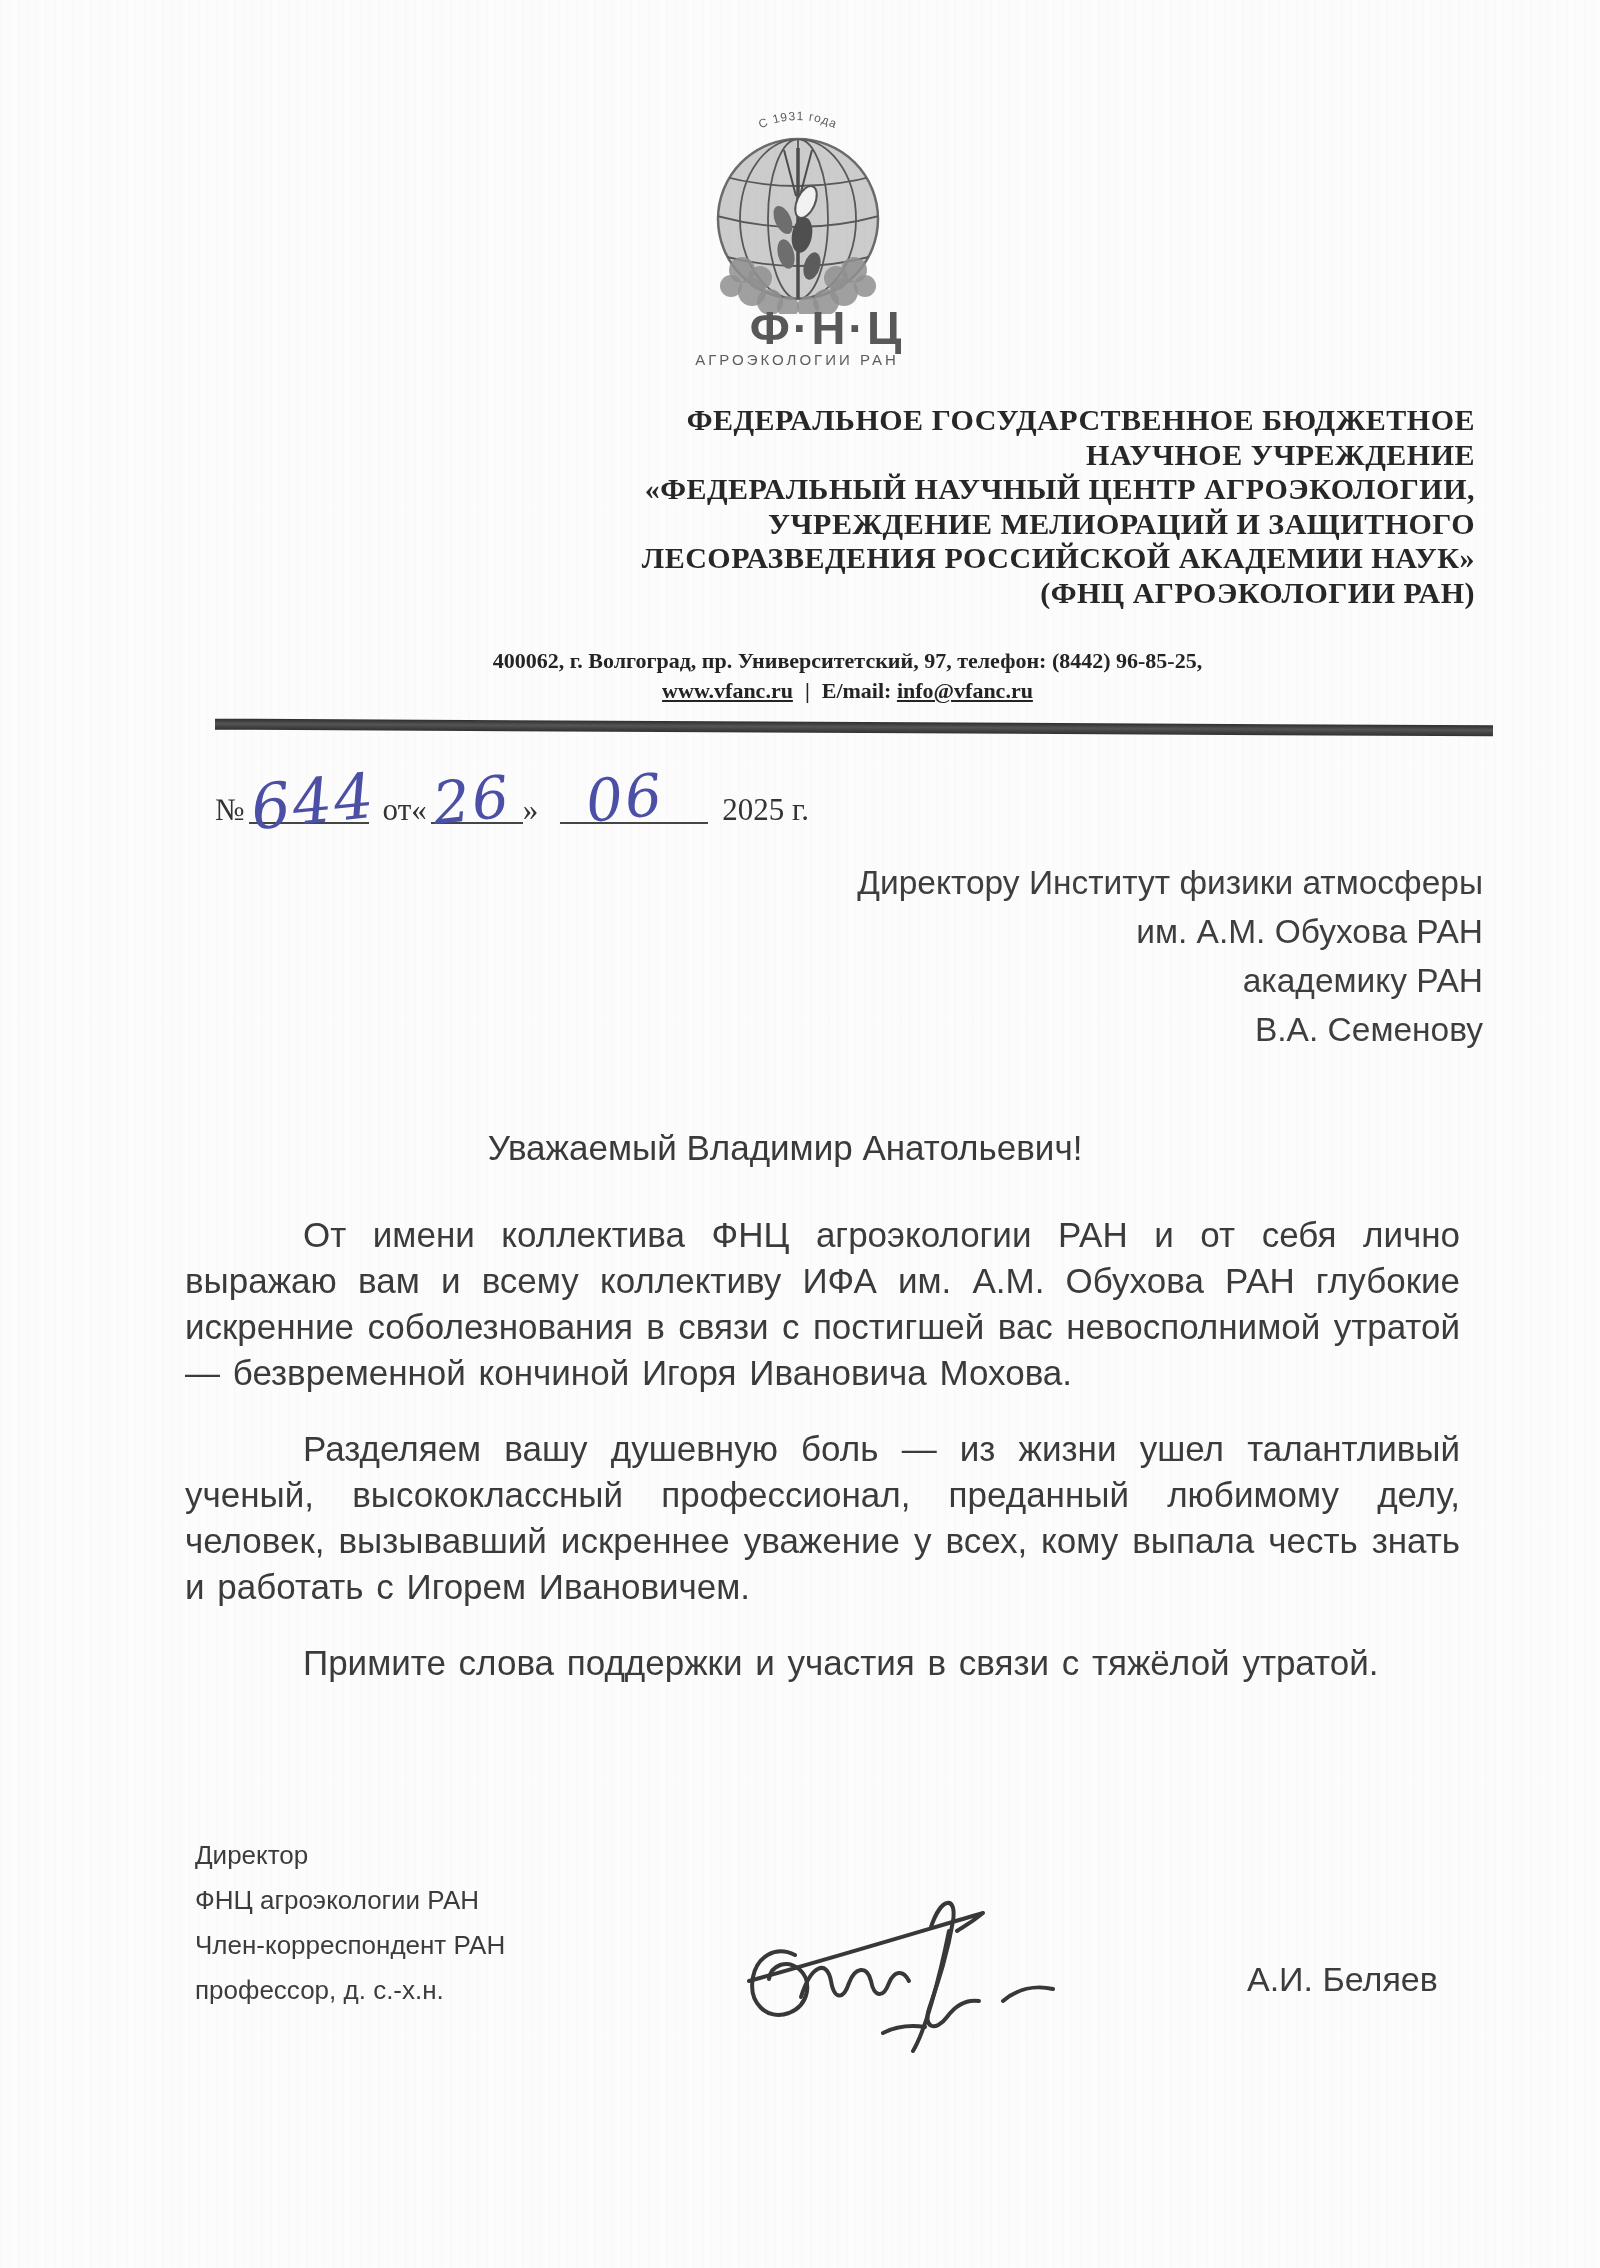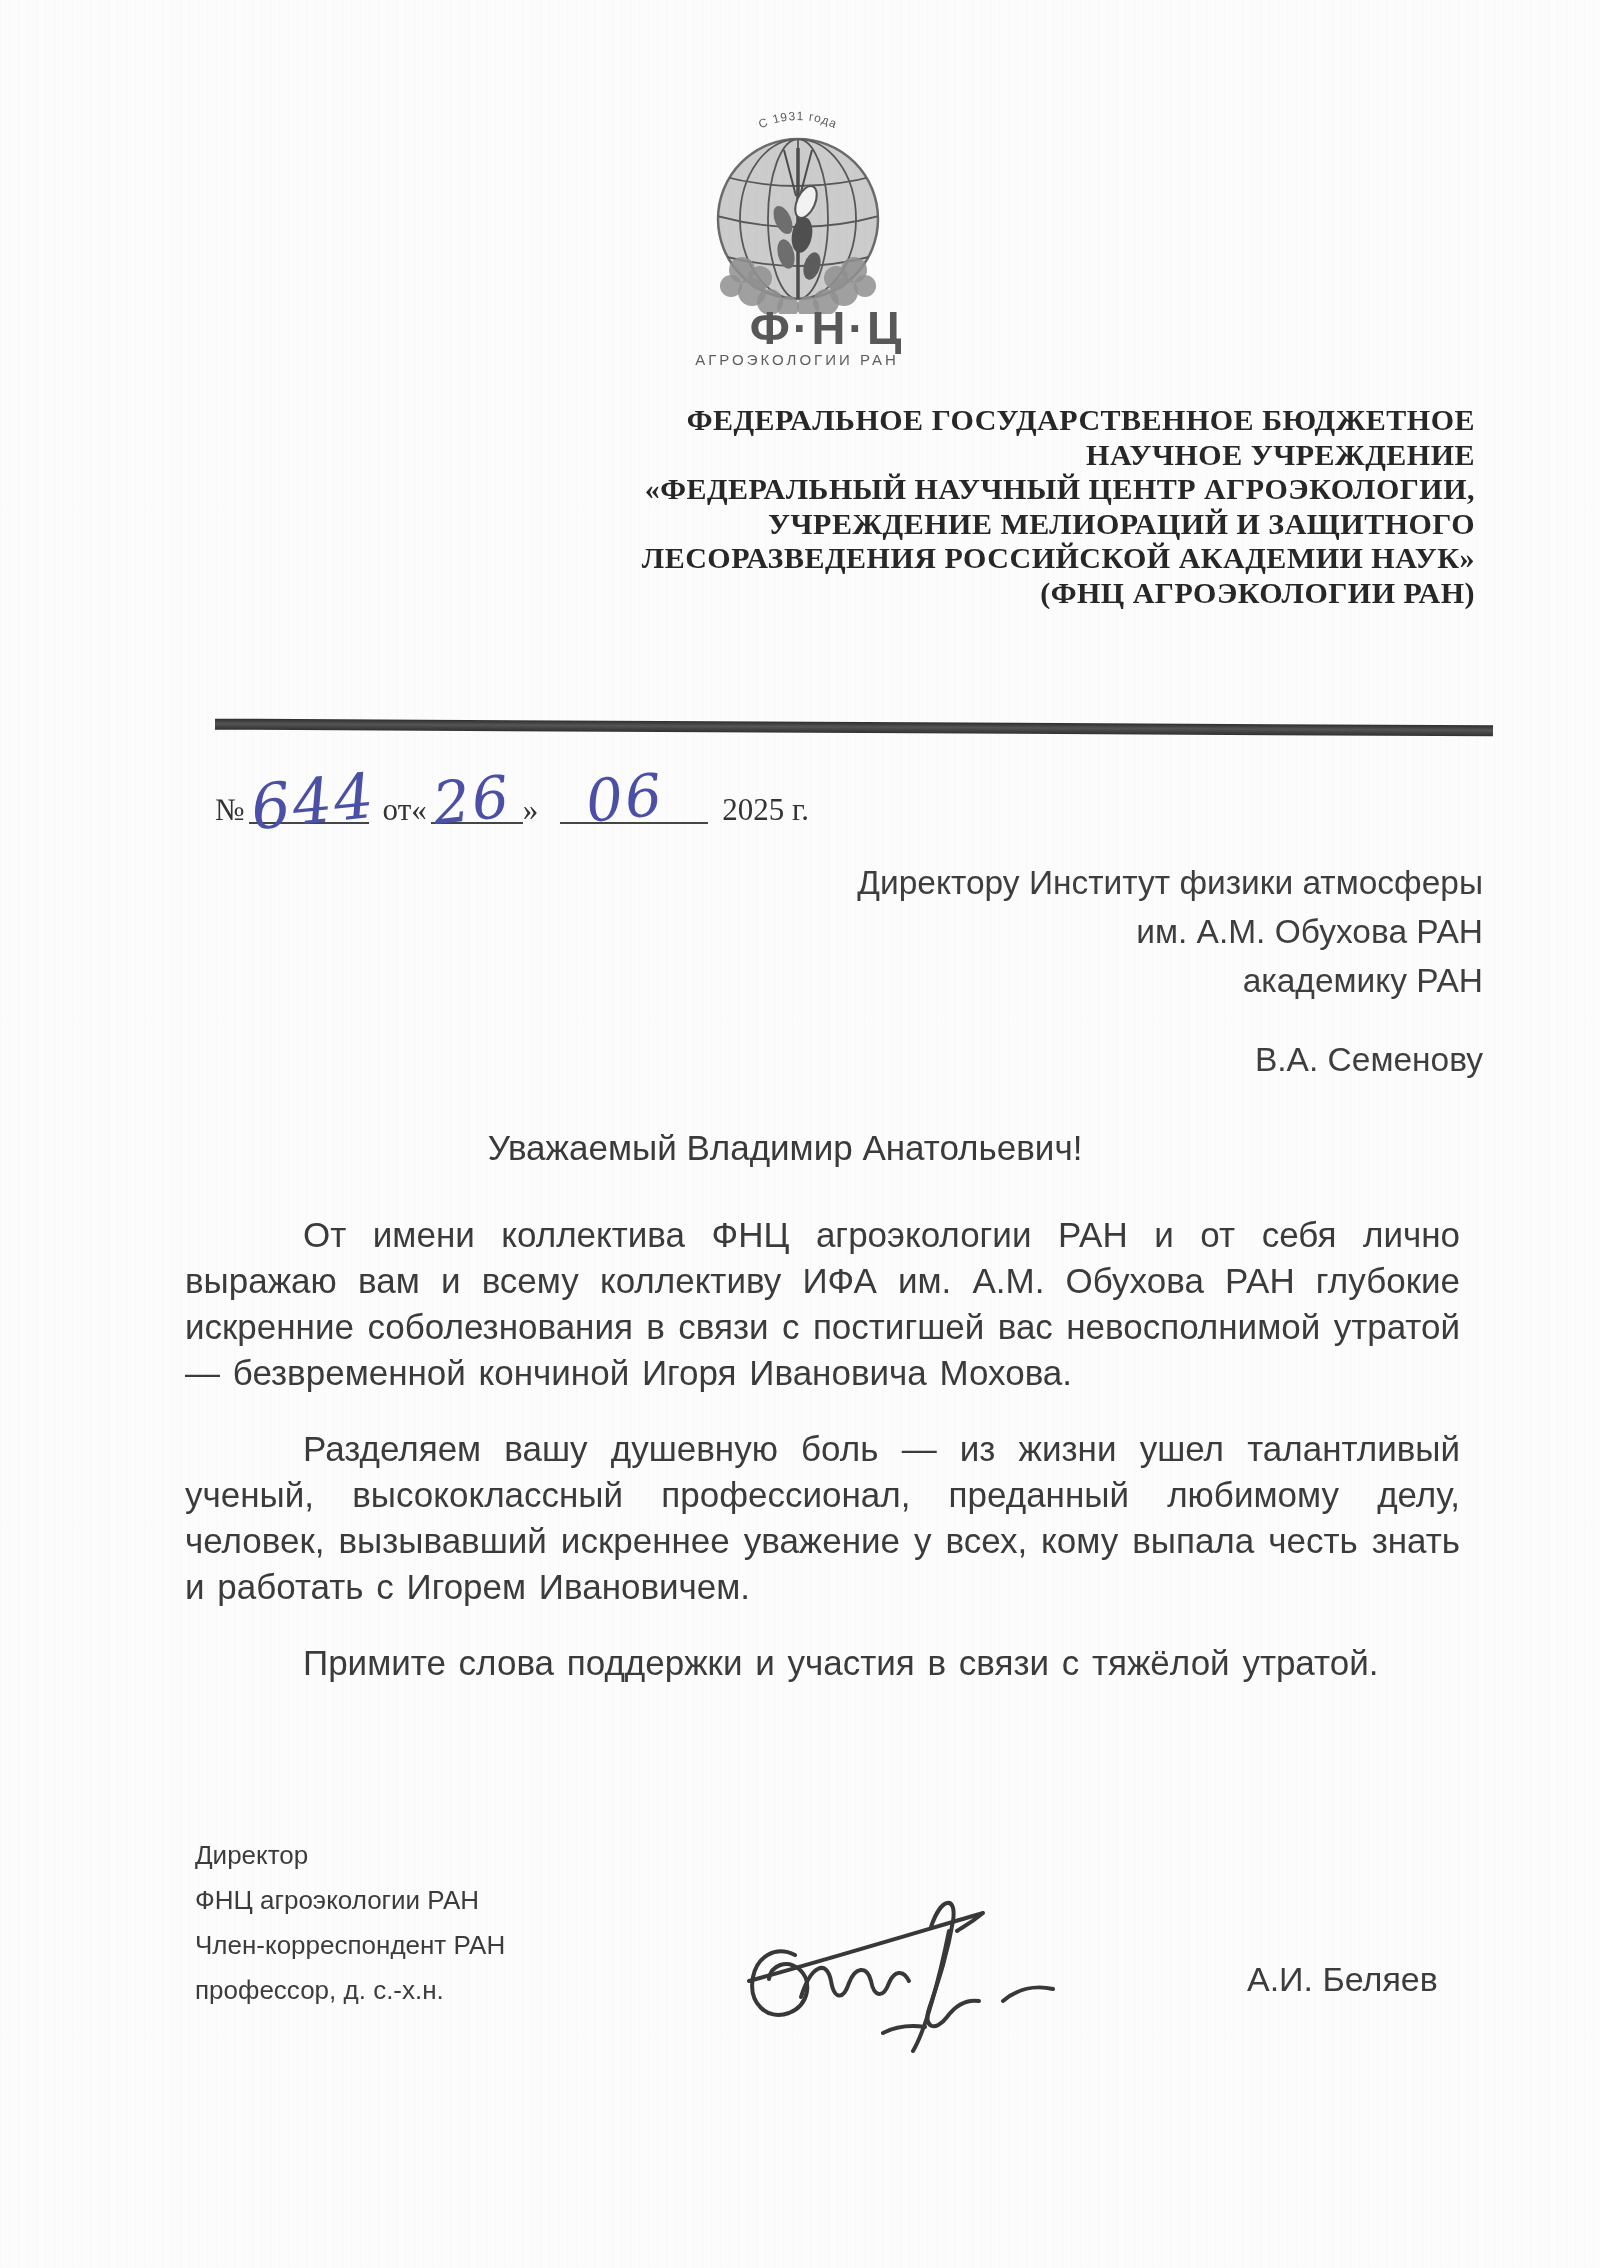--- a/index.html
+++ b/index.html
@@ -81,21 +81,21 @@
   }
   .blank2 .hw{bottom:-8px;font-size:58px;}
   .blank3 .hw{left:26px;bottom:-6px;font-size:58px;}
   
   .recipient{
     position:absolute;right:117px;top:858px;
     text-align:right;
     font-size:33.5px;line-height:49px;
     color:#3e3e3e;
   }
-  .recipient .name{margin-top:30px;}
+  .recipient .name{}
   
   .salutation{
     position:absolute;left:120px;right:150px;top:1128px;
     text-align:center;
     font-size:35px;color:#3a3a3a;
   }
   .body-text{
     position:absolute;left:185px;right:140px;top:1212px;
   }
   .body-text p{
@@ -177,20 +177,26 @@
 
   <div class="org-header">
     <div>ФЕДЕРАЛЬНОЕ ГОСУДАРСТВЕННОЕ БЮДЖЕТНОЕ</div>
     <div>НАУЧНОЕ УЧРЕЖДЕНИЕ</div>
     <div>«ФЕДЕРАЛЬНЫЙ НАУЧНЫЙ ЦЕНТР АГРОЭКОЛОГИИ,</div>
     <div>УЧРЕЖДЕНИЕ МЕЛИОРАЦИЙ И ЗАЩИТНОГО</div>
     <div>ЛЕСОРАЗВЕДЕНИЯ РОССИЙСКОЙ АКАДЕМИИ НАУК»</div>
     <div>(ФНЦ АГРОЭКОЛОГИИ РАН)</div>
   </div>
 
+  <div class="contact">
+    <div>400062, г. Волгоград, пр. Университетский, 97, телефон: (8442) 96-85-25,</div>
+    <div>
+      <span class="link">www.vfanc.ru</span><span class="sep">|</span><span>E/mail:</span>&nbsp;<span class="link">info@vfanc.ru</span>
+    </div>
+  </div>
 
   <div class="rule"></div>
 
   <div class="refline">
     <span class="typed">№</span>
     <span class="blank blank1">
       <span class="hw">644</span>
     </span>
     <span class="typed">от</span>
     <span class="typed">«</span>

